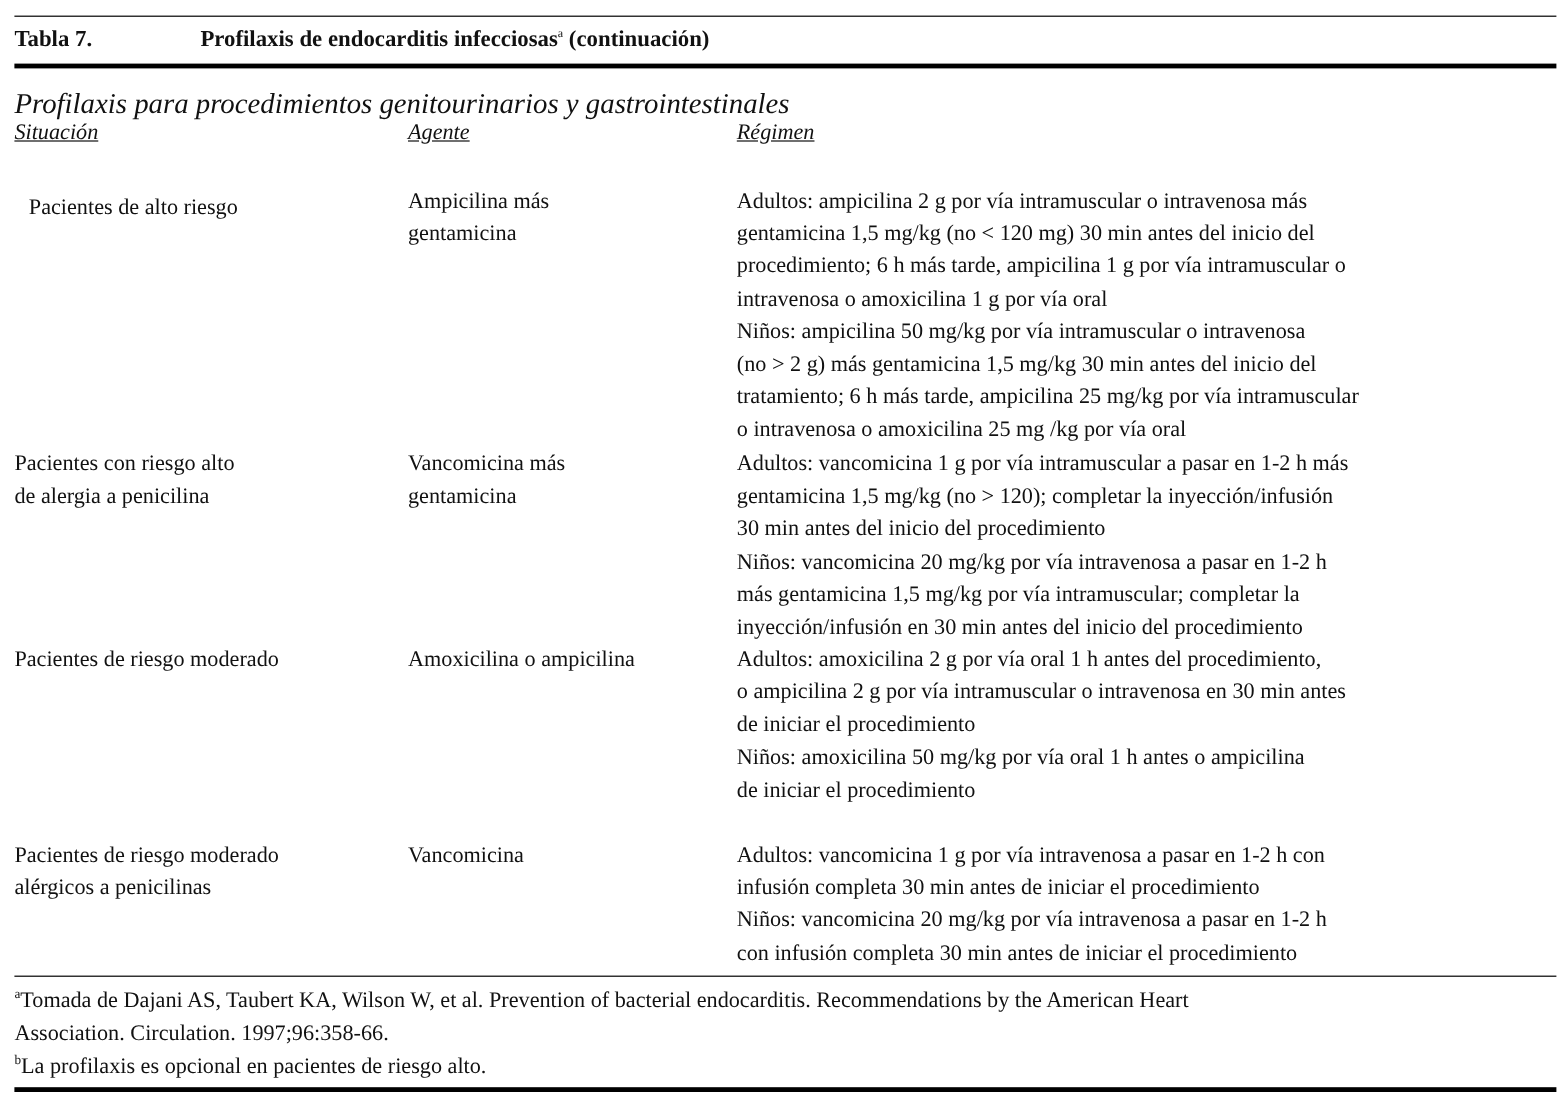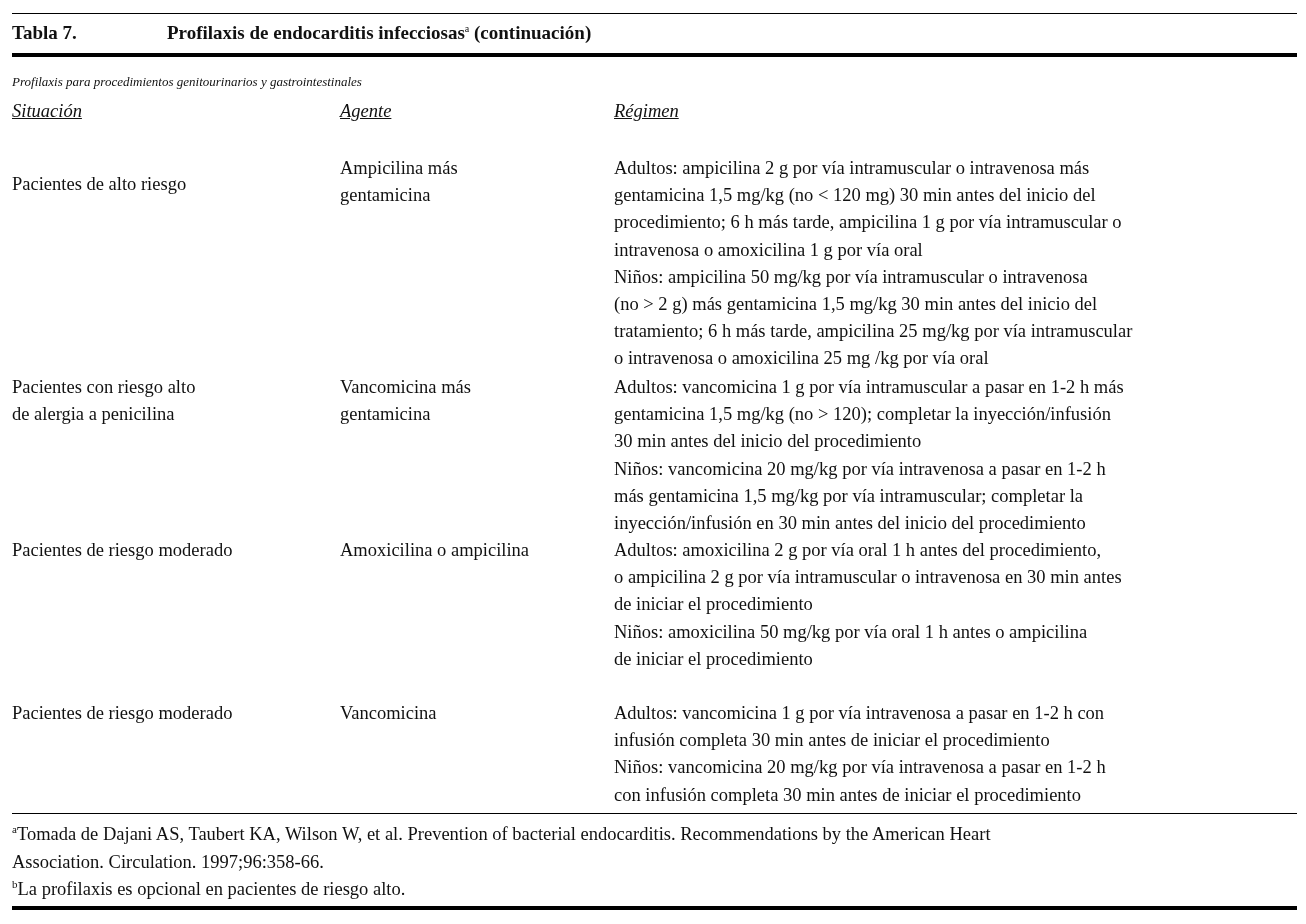--- a/index.html
+++ b/index.html
@@ -5,21 +5,21 @@
     html, body { margin: 0; padding: 0; background: #ffffff; }
     body { width: 1306px; height: 924px; position: relative; overflow: hidden;
            font-family: "Liberation Serif", "DejaVu Serif", serif; color: #111111; }
     .rule { position: absolute; left: 12px; width: 1285px; background: #000; }
     .rule.thin { height: 1px; }
     .rule.thick { height: 4px; }
     .title-row { position: absolute; top: 22px; left: 12px; font-weight: bold; font-size: 19px; white-space: nowrap; }
     .title-row .label { position: absolute; left: 0; }
     .title-row .title { position: absolute; left: 155px; }
     sup { font-size: 10px; vertical-align: super; line-height: 0; font-weight: normal; }
-    .section { position: absolute; top: 74px; left: 12px; font-style: italic; font-size: 13px; }
+    .section { position: absolute; top: 74px; left: 12px; font-style: italic; font-size: 24px; }
     .col-head { position: absolute; top: 101px; font-style: italic; font-size: 18.5px; text-decoration: underline; }
     .cell { position: absolute; font-size: 18.5px; line-height: 27.2px; white-space: nowrap; }
     .c1 { left: 12px; }
     .c2 { left: 340px; }
     .c3 { left: 614px; }
     .line { display: block; }
     .foot { position: absolute; left: 12px; font-size: 18.5px; line-height: 27.2px; white-space: nowrap; }
     .foot sup { font-size: 11px; }
   </style>
 </head>
@@ -31,21 +31,21 @@
   <span class="title"><span>Profilaxis de endocarditis infecciosas</span><sup>a</sup><span> (continuación)</span></span>
 </div>
 <div class="rule thick" style="top:53px;"></div>
 
 <div class="section">Profilaxis para procedimientos genitourinarios y gastrointestinales</div>
 <div class="col-head c1">Situación</div>
 <div class="col-head c2">Agente</div>
 <div class="col-head c3">Régimen</div>
 
 <div id="rows">
-    <div class="cell c1" style="top: 171px;">
+    <div class="cell c1" style="top: 160px; margin-left: 12px;">
       <span class="line">Pacientes de alto riesgo</span>
     </div>
     <div class="cell c2" style="top: 155px;">
       <span class="line">Ampicilina más</span>
       <span class="line">gentamicina</span>
     </div>
     <div class="cell c3" style="top: 155px;">
       <span class="line">Adultos: ampicilina 2 g por vía intramuscular o intravenosa más</span>
       <span class="line">gentamicina 1,5 mg/kg (no &lt; 120 mg) 30 min antes del inicio del</span>
       <span class="line">procedimiento; 6 h más tarde, ampicilina 1 g por vía intramuscular o</span>
@@ -79,20 +79,21 @@
     </div>
     <div class="cell c3" style="top: 537px;">
       <span class="line">Adultos: amoxicilina 2 g por vía oral 1 h antes del procedimiento,</span>
       <span class="line">o ampicilina 2 g por vía intramuscular o intravenosa en 30 min antes</span>
       <span class="line">de iniciar el procedimiento</span>
       <span class="line">Niños: amoxicilina 50 mg/kg por vía oral 1 h antes o ampicilina</span>
       <span class="line">de iniciar el procedimiento</span>
     </div>
     <div class="cell c1" style="top: 700px;">
       <span class="line">Pacientes de riesgo moderado</span>
+      <span class="line">alérgicos a penicilinas</span>
     </div>
     <div class="cell c2" style="top: 700px; font-family: Liberation Serif, serif;">
       <span class="line">Vancomicina</span>
     </div>
     <div class="cell c3" style="top: 700px;">
       <span class="line">Adultos: vancomicina 1 g por vía intravenosa a pasar en 1-2 h con</span>
       <span class="line">infusión completa 30 min antes de iniciar el procedimiento</span>
       <span class="line">Niños: vancomicina 20 mg/kg por vía intravenosa a pasar en 1-2 h</span>
       <span class="line">con infusión completa 30 min antes de iniciar el procedimiento</span>
     </div>

